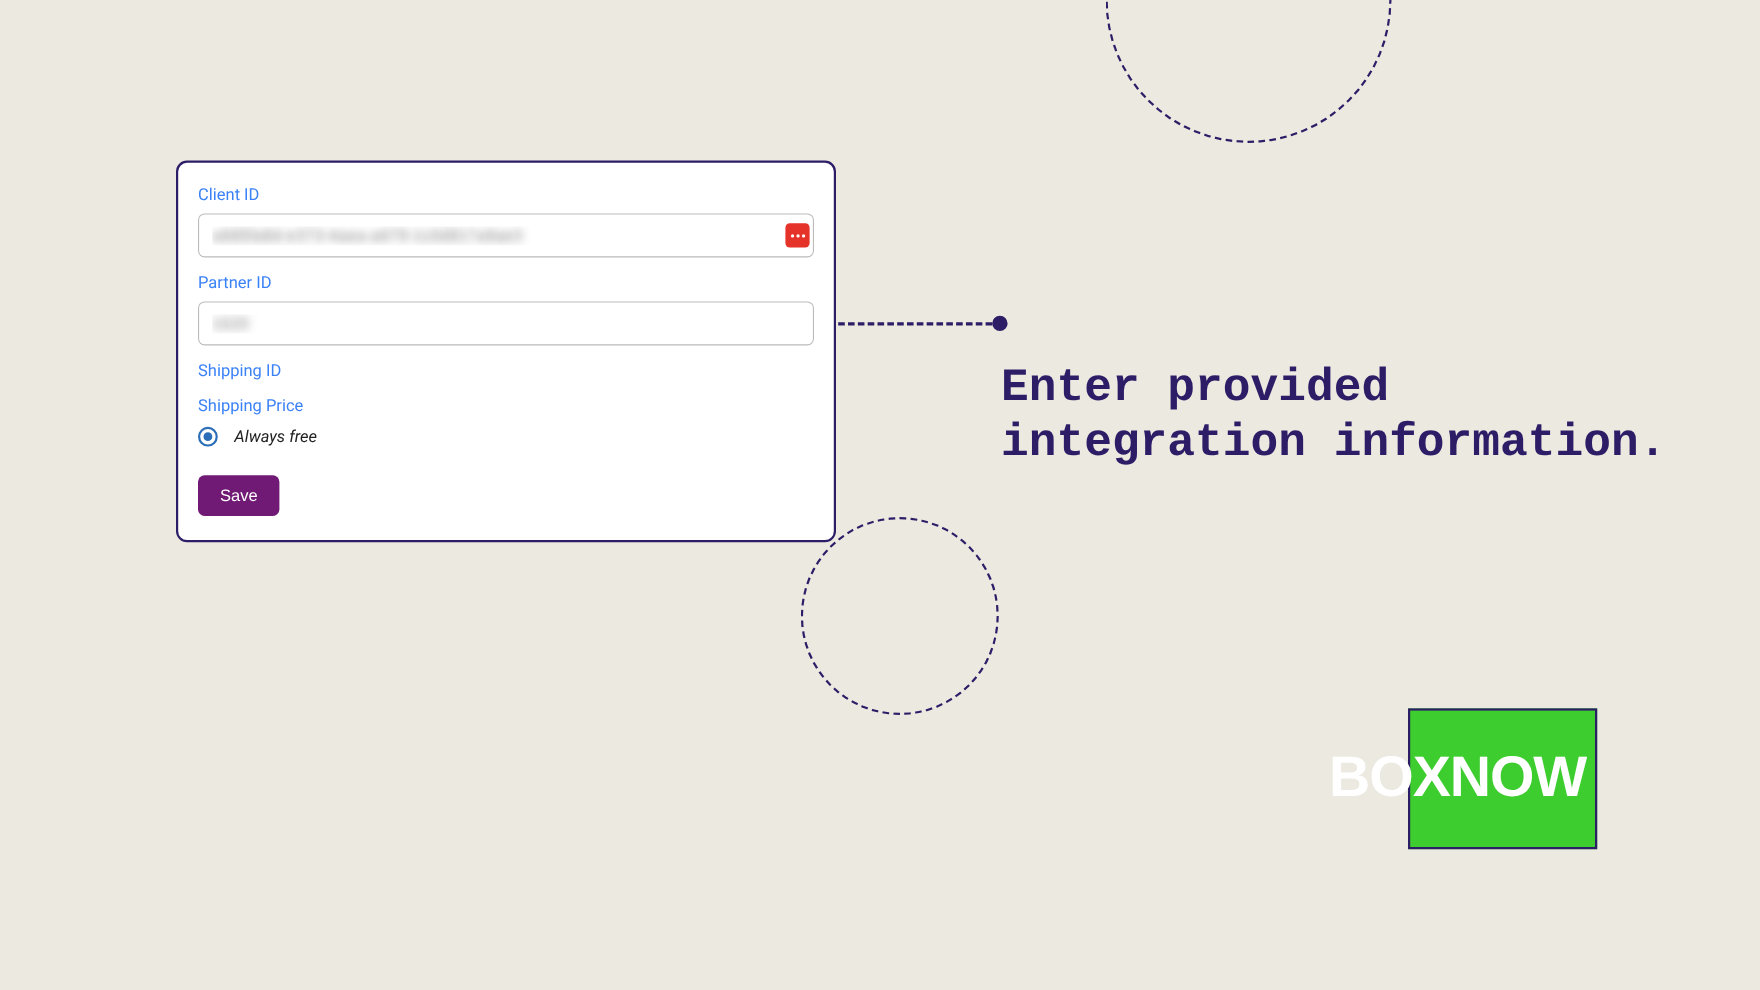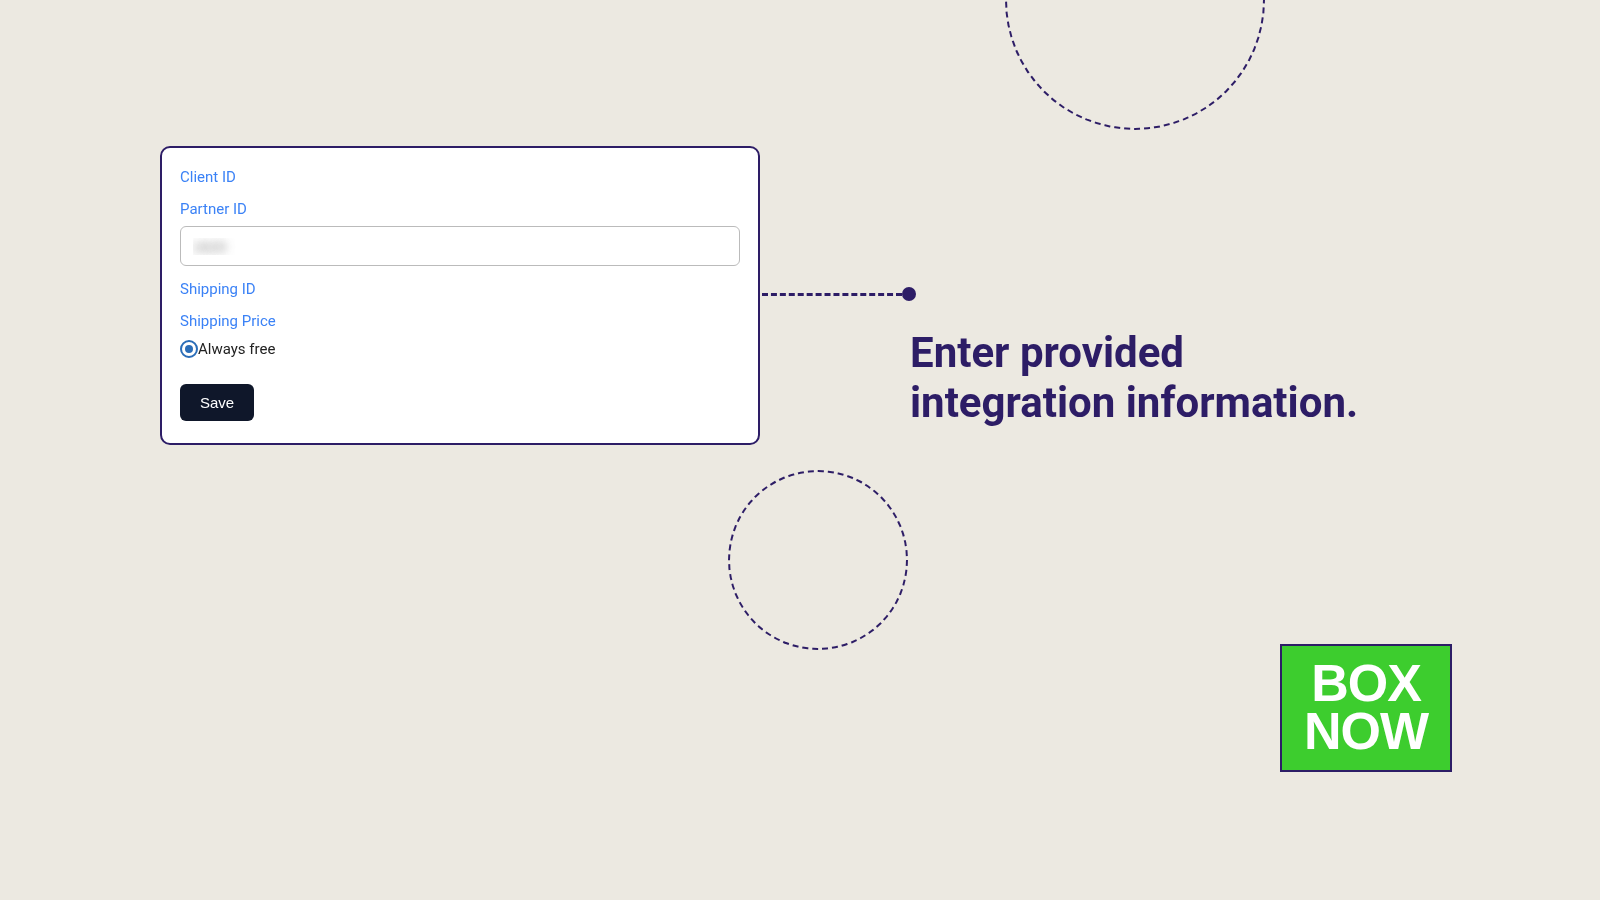--- a/index.html
+++ b/index.html
@@ -93,21 +93,22 @@
     }
     
     .radio-group {
       margin-top: 10px;
     }
     
     .radio-option {
       display: flex;
       align-items: center;
       margin-bottom: 10px;
-      gap: 0;
+      gap: 15px;
+      font-style: italic;
     }
     
     .radio-circle {
       width: 18px;
       height: 18px;
       border-radius: 50%;
       border: 2px solid #888;
       display: flex;
       align-items: center;
       justify-content: center;
@@ -125,37 +126,38 @@
       background: #2a6db8;
     }
     
     .radio-label {
       font-size: 15px;
       color: #222;
     }
     
     .save-btn {
       margin-top: 12px;
-      background: #0f172a;
+      background: #701a75;
       color: #fff;
       border: none;
       padding: 10px 20px;
       font-size: 15px;
       border-radius: 6px;
       cursor: pointer;
     }
     
     .instruction-text {
       position: absolute;
       left: 910px;
       top: 328px;
       font-size: 42px;
       font-weight: 700;
       color: #2d1d66;
       line-height: 1.2;
+      font-family: Liberation Mono, monospace;
     }
     
     
     .decor-circle-top {
       position: absolute;
       top: -130px;
       left: 1005px;
       width: 260px;
       height: 260px;
       border: 2px dashed #2d1d66;
@@ -195,23 +197,23 @@
     
     .logo {
       position: absolute;
       right: 148px;
       bottom: 128px;
       width: 172px;
       height: 128px;
       background: #3dcd2e;
       border: 2px solid #2d1d66;
       display: flex;
-      flex-direction: column;
-      align-items: center;
-      justify-content: center;
+      flex-direction: row;
+      align-items: center;
+      justify-content: flex-end;
       padding: 8px;
     }
     
     .logo-text {
       font-size: 52px;
       font-weight: 900;
       color: #fff;
       line-height: 0.92;
       letter-spacing: -1px;
       font-family: Arial, sans-serif;
@@ -222,20 +224,30 @@
 
 <div class="decor-circle-top"></div>
 <div class="decor-circle-bottom"></div>
 <div class="connector-line"></div>
 <div class="connector-dot"></div>
 
 <div class="form-panel">
   
   <div class="form-group">
     <label class="form-label">Client ID</label>
+    <div class="input-wrapper">
+      <input class="form-input blurred" type="text" value="a685fa8d-e373-4aea-a679-1c0d817a9ae3" style="">
+      <div class="pw-badge">
+        <span>
+            <i></i>
+            <i></i>
+            <i></i>
+          </span>
+      </div>
+    </div>
   </div>
 
 
   <div class="form-group">
   </div>
 
   <div class="form-group">
     <label class="form-label">Partner ID</label>
     <input class="form-input blurred" type="text" value="1620" style="">
   </div>

